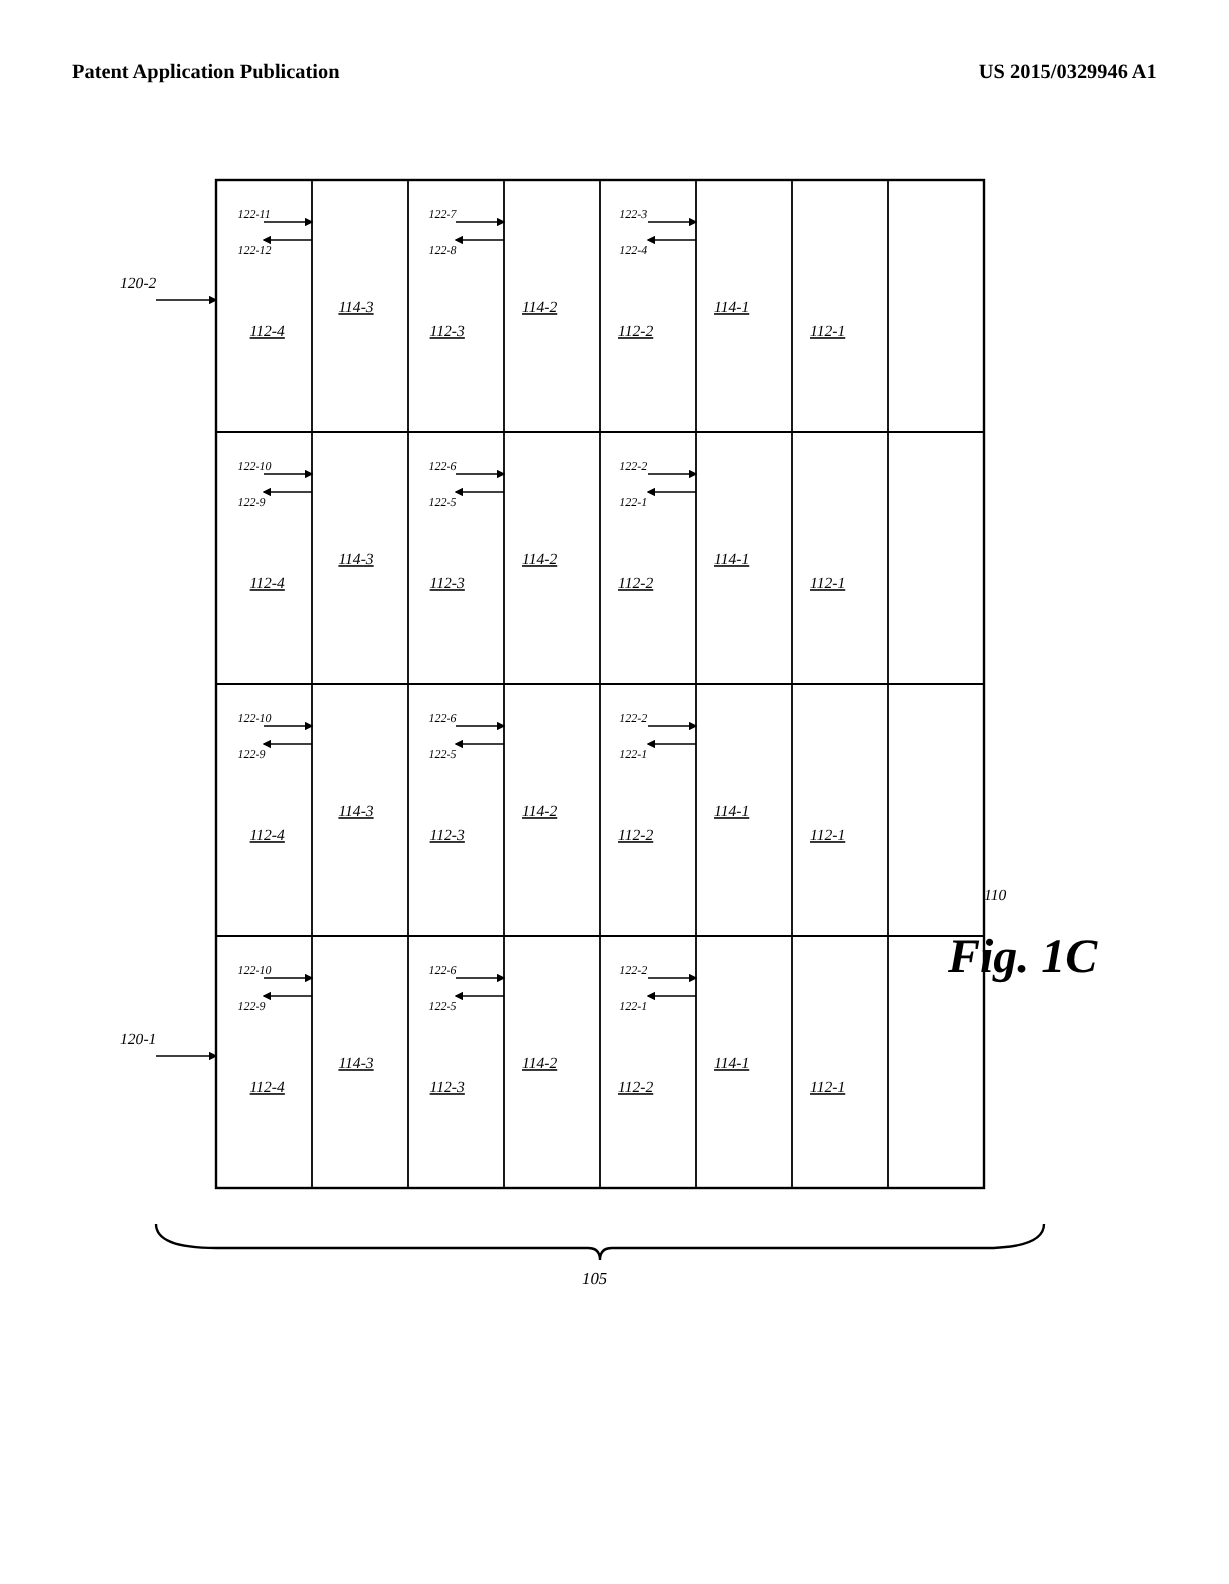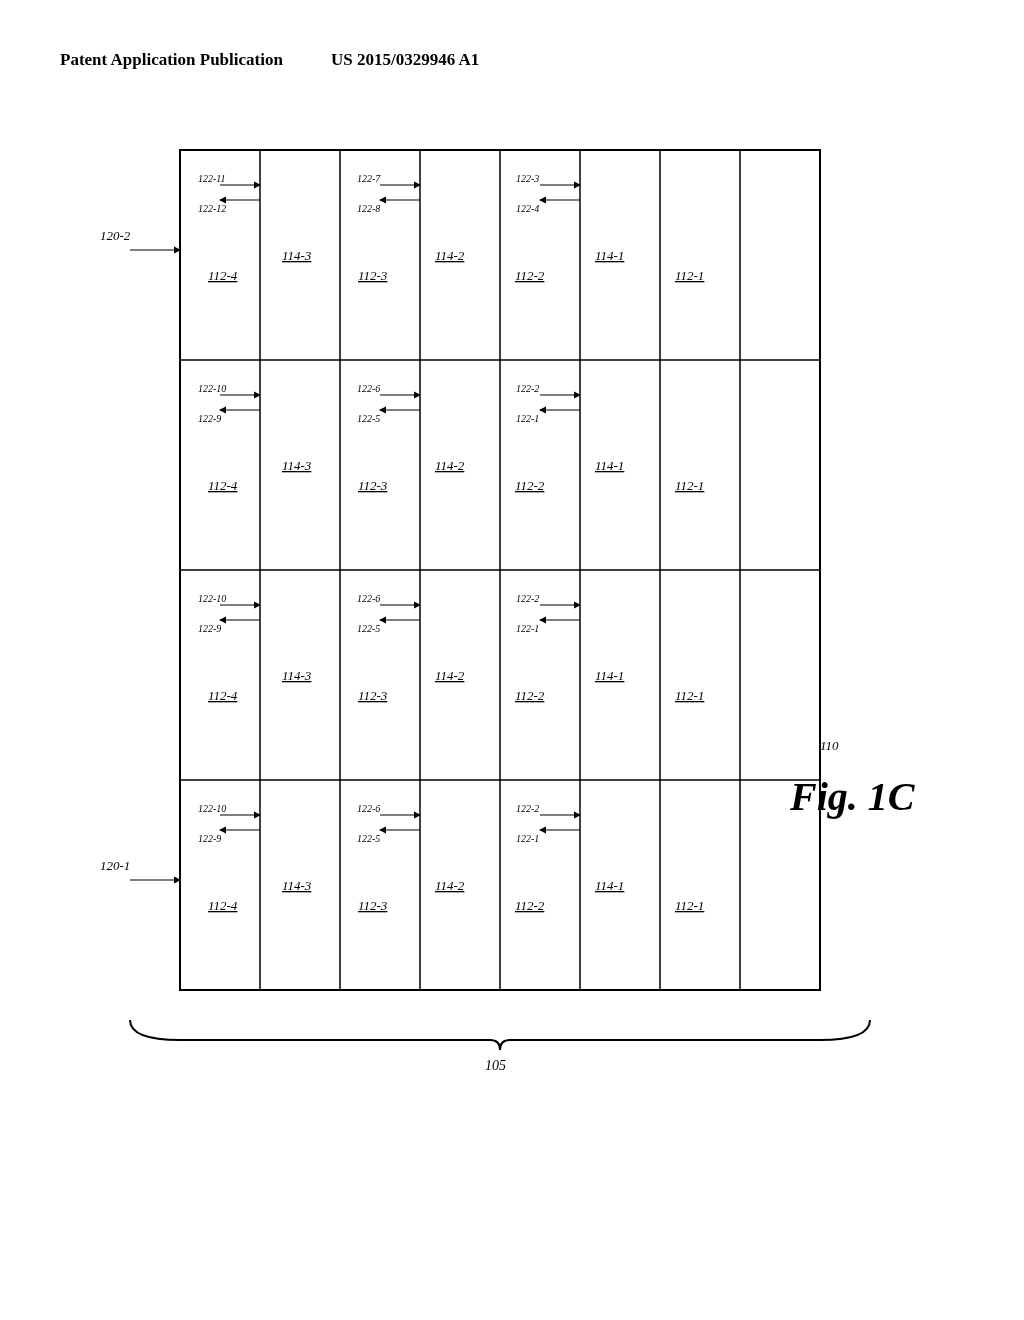--- a/index.html
+++ b/index.html
@@ -12,20 +12,21 @@
       position: relative;
     }
 
     
     .header {
       position: absolute;
       top: 48px;
       left: 0;
       right: 0;
       display: flex;
+      justify-content: space-between;
       align-items: flex-start;
       padding: 0 60px;
       gap: 48px;
     }
     .header-left {
       font-size: 17px;
       font-weight: bold;
       line-height: 1.4;
     }
     .header-center {

